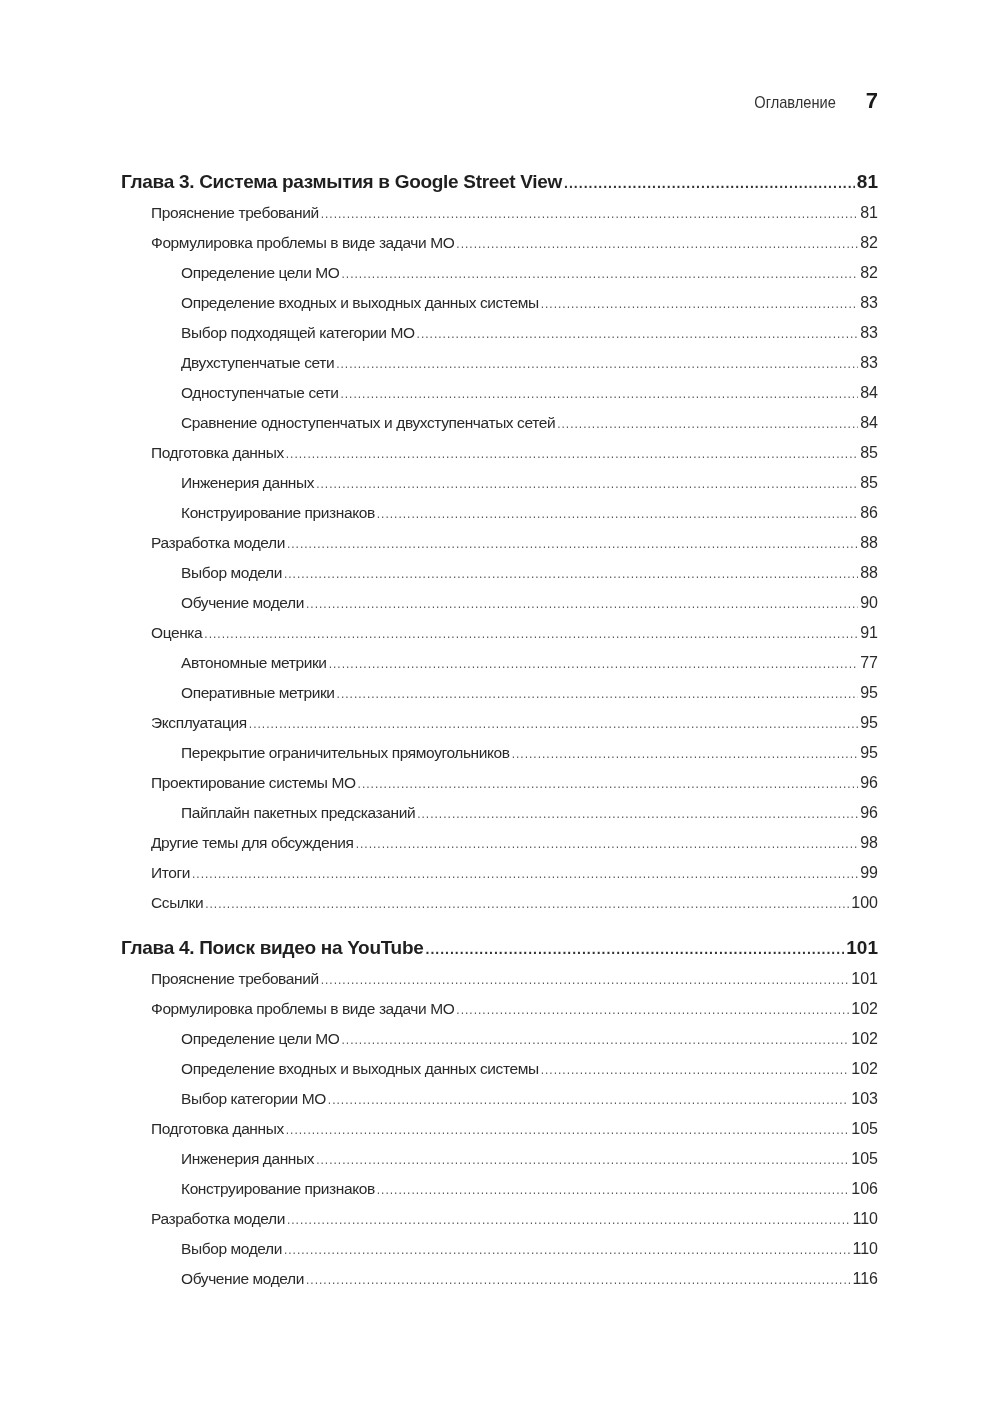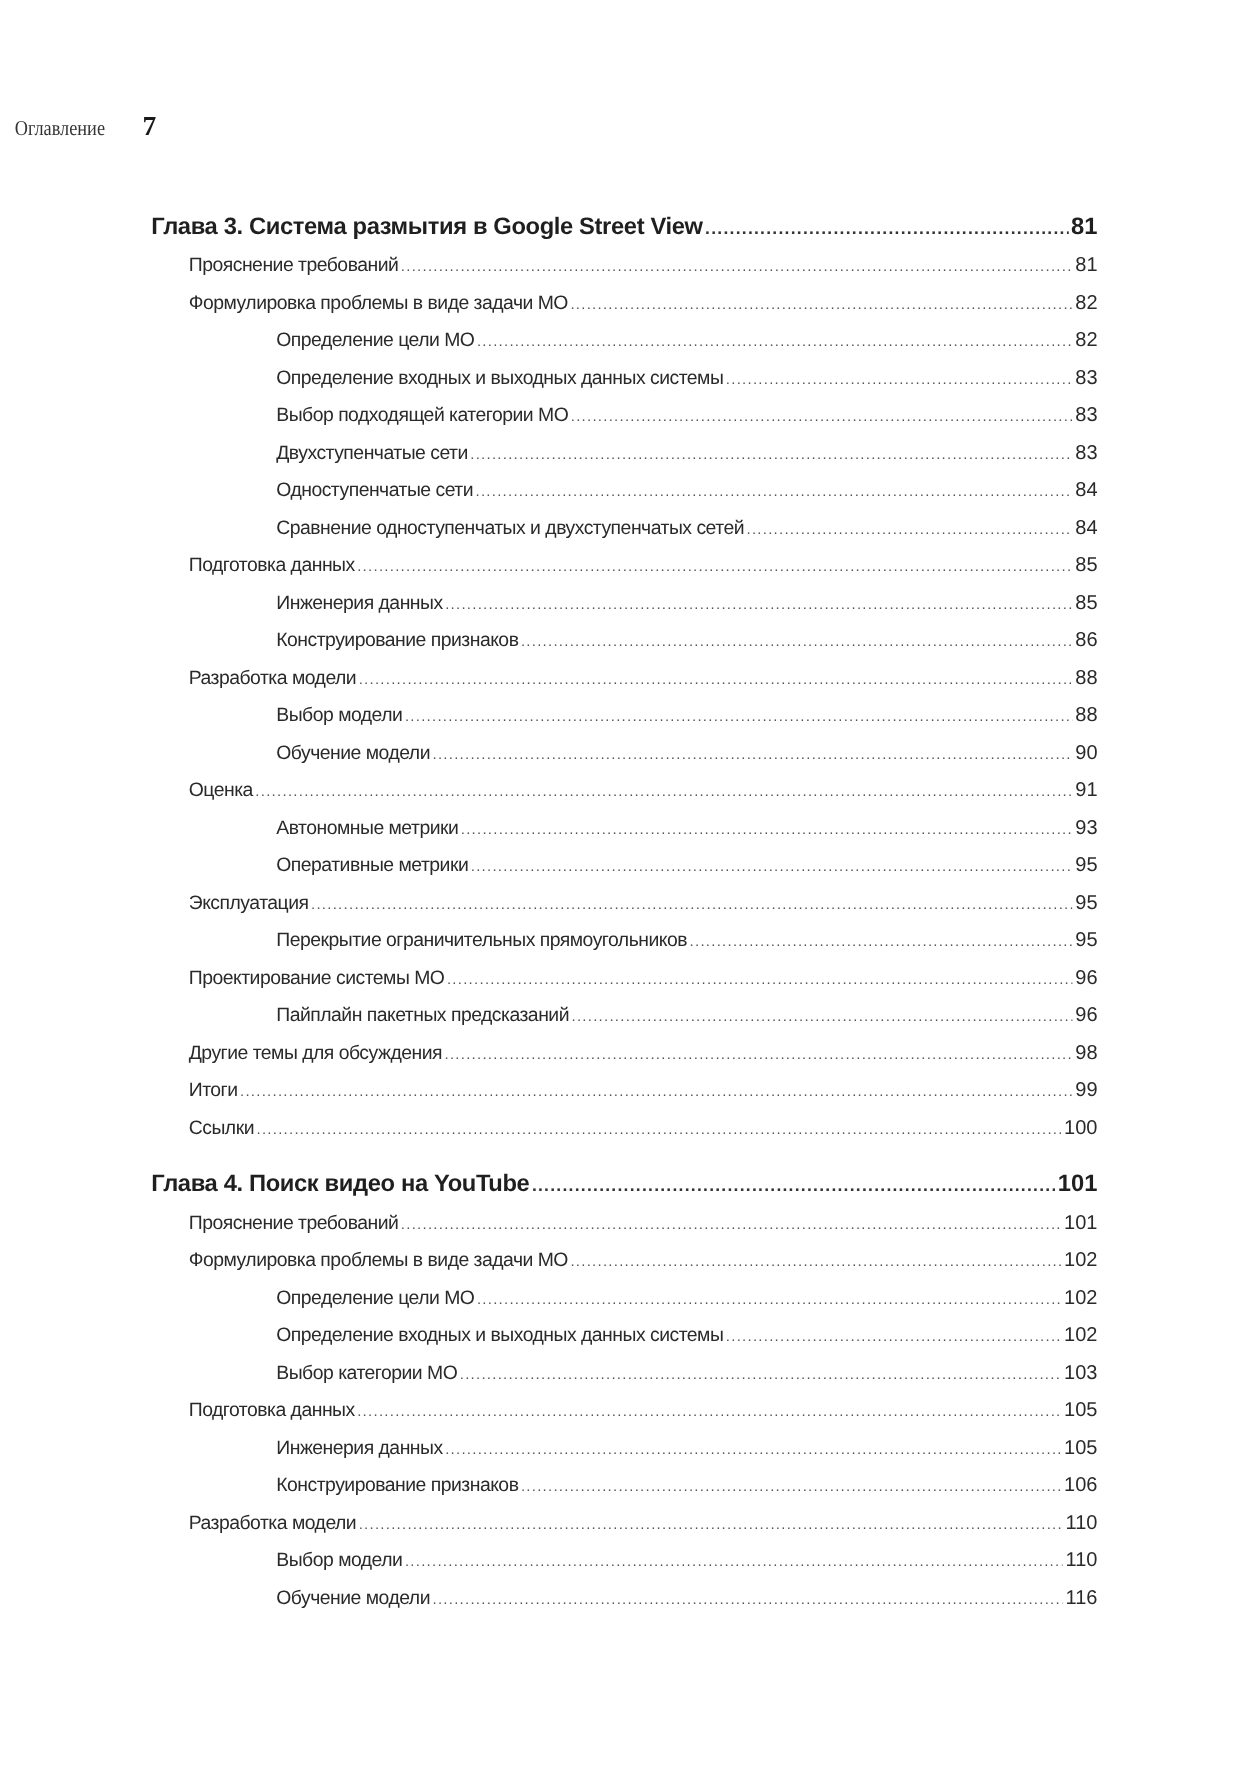--- a/index.html
+++ b/index.html
@@ -14,22 +14,22 @@
       overflow: hidden;
       font-family: "Liberation Sans", "DejaVu Sans", sans-serif;
       color: #222222;
     }
     .running-header {
       position: absolute;
       top: 88px;
       left: 0;
       width: 878px;
       display: flex;
+      justify-content: flex-end;
       align-items: baseline;
-      font-family: Liberation Serif, serif;
     }
     .running-title {
       font-size: 17px;
       color: #333333;
       transform: scaleX(0.86);
       transform-origin: right center;
       display: inline-block;
       margin-right: 30px;
     }
     .page-number {
@@ -87,21 +87,21 @@
       font-size: 15.5px;
       color: #2a2a2a;
       justify-content: center;
     }
     .level-1 .label { letter-spacing: -0.4px; }
     .level-2 {
       padding-left: 60px;
       font-size: 15.5px;
       color: #2a2a2a;
     }
-    .level-2 .label { letter-spacing: -0.4px; margin-left: 40px; }
+    .level-2 .label { letter-spacing: -0.4px; }
     .level-1 .num, .level-2 .num { font-size: 16px; color: #2a2a2a; }
     .chapter-gap { height: 14px; }
   </style>
 </head>
 <body>
 
 <div class="running-header">
   <span class="running-title">Оглавление</span>
   <span class="page-number">7</span>
 </div>
@@ -184,21 +184,21 @@
         <span class="num">90</span>
       </div>
       <div class="toc-row level-1">
         <span class="label">Оценка</span>
         <span class="leader"></span>
         <span class="num">91</span>
       </div>
       <div class="toc-row level-2">
         <span class="label">Автономные метрики</span>
         <span class="leader"></span>
-        <span class="num">93</span>
+        <span class="num">77</span>
       </div>
       <div class="toc-row level-2">
         <span class="label">Оперативные метрики</span>
         <span class="leader"></span>
         <span class="num">95</span>
       </div>
       <div class="toc-row level-1">
         <span class="label">Эксплуатация</span>
         <span class="leader"></span>
         <span class="num">95</span>

